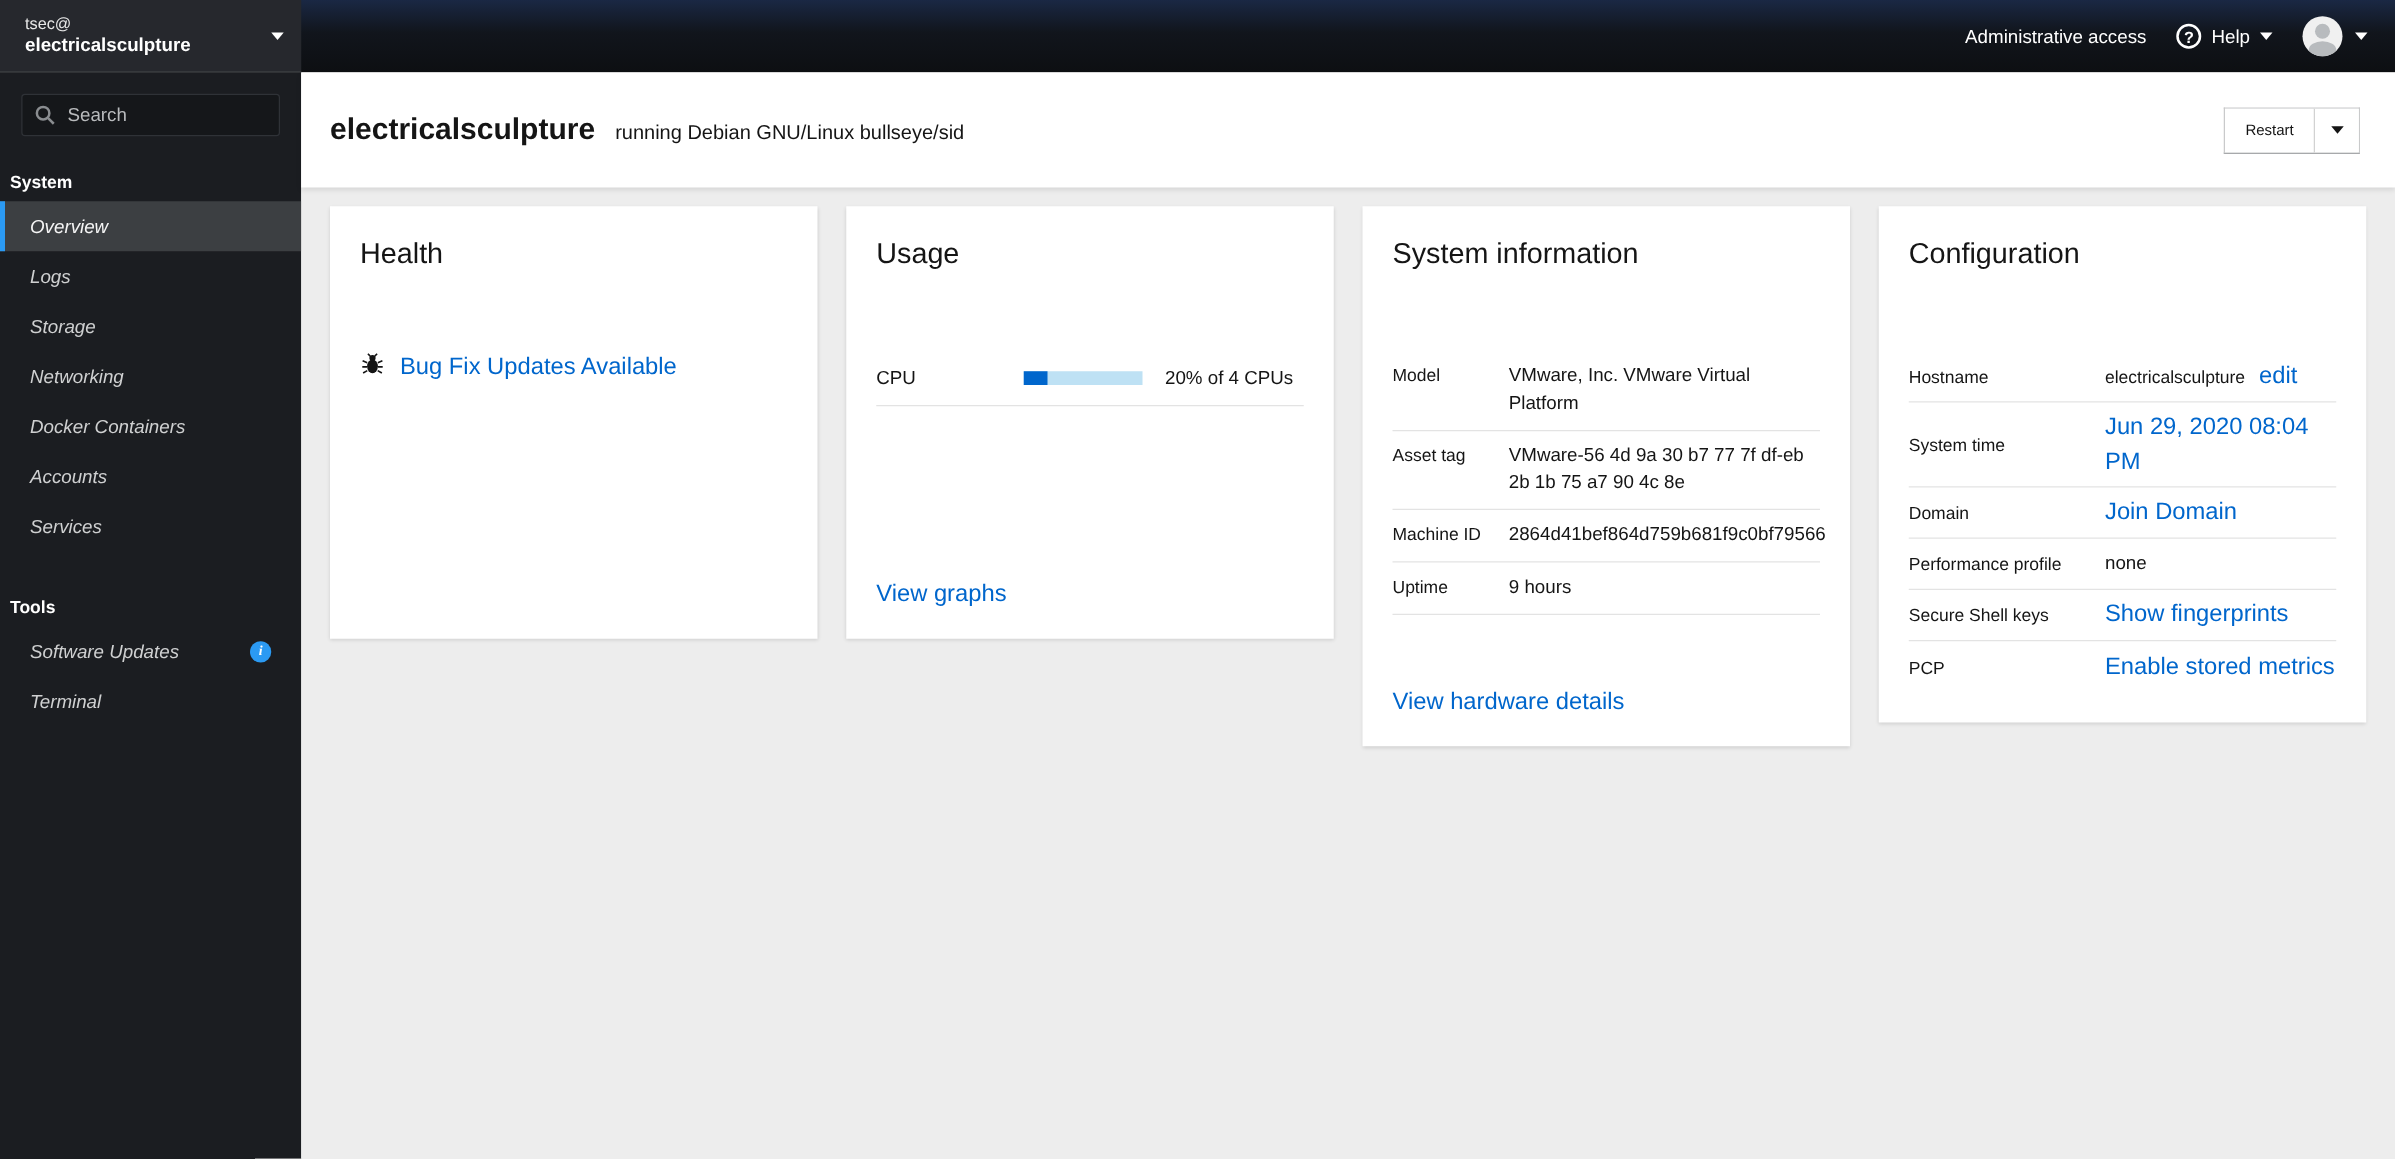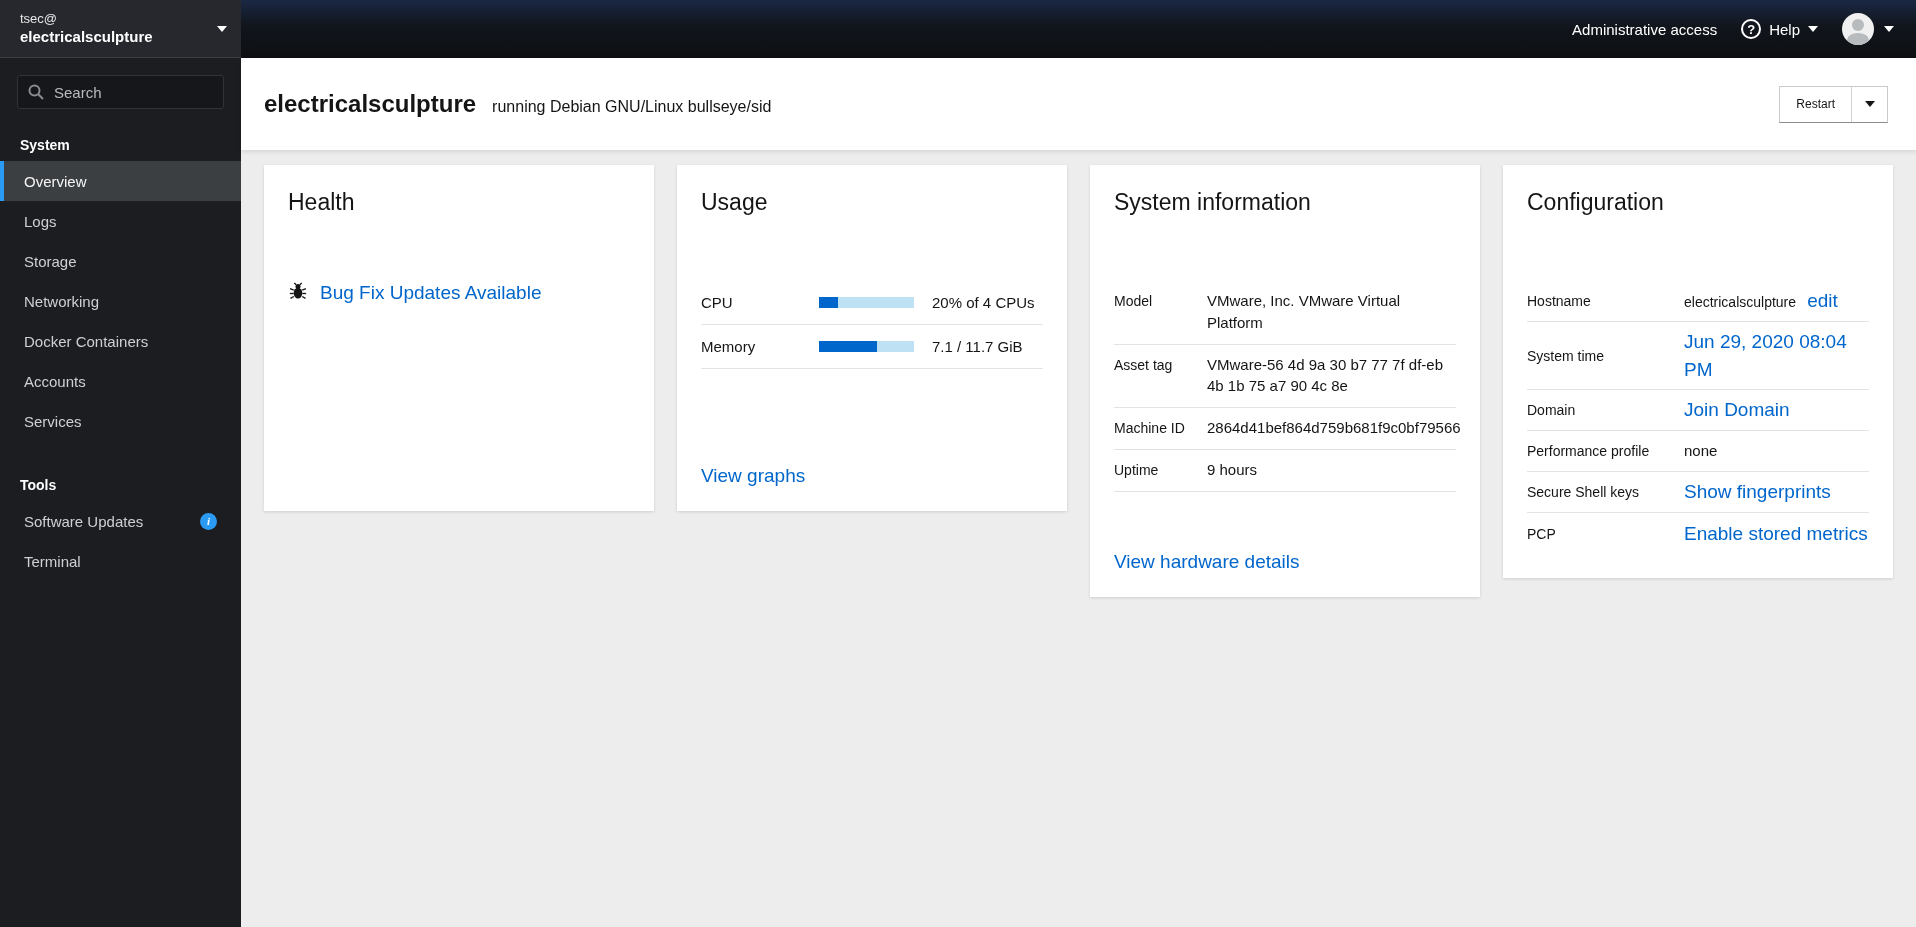--- a/index.html
+++ b/index.html
@@ -33,25 +33,25 @@
   .body-row { flex:1; display:flex; min-height:0; }
 
   
   .sidebar { width:241px; flex:0 0 241px; background:#1b1d21; display:flex; flex-direction:column; }
   .search-wrap { margin:17px 17px 4px 17px; position:relative; }
   .search-input { width:100%; height:34px; background:#15171a; border:1px solid #2f3237; border-radius:3px;
     color:#e0e0e0; font-size:15px; padding:0 14px 0 36px; outline:none; font-family:"Liberation Sans",sans-serif; }
   .search-input::placeholder { color:#b9bbbd; }
   .search-icon { position:absolute; left:11px; top:9px; }
   .nav-section { margin-top:18px; }
-  .nav-section-title { color:#ffffff; font-weight:bold; font-size:14px; padding:6px 20px 8px 20px; }
+  .nav-section-title { color:#ffffff; font-weight:bold; font-size:14px; padding:6px 20px 8px 8px; }
   .nav-item { height:40px; display:flex; align-items:center; padding:0 20px; font-size:15px; color:#cfd0d1;
     cursor:pointer; border-left:4px solid transparent; }
   .nav-item.active { background:#3c3f42; border-left:4px solid #2b9af3; color:#f5f5f5; }
-  .nav-item .nav-label { flex:1; }
+  .nav-item .nav-label { flex:1;font-style:italic; }
   .info-badge { width:17px; height:17px; border-radius:50%; background:#2b9af3; color:#ffffff;
     font-size:11px; font-weight:bold; font-style:italic; display:flex; align-items:center; justify-content:center;
     font-family:"Liberation Serif", serif; margin-right:4px; }
 
   
   .main { flex:1; display:flex; flex-direction:column; min-width:0; background:#ededed; }
   .content-header { height:92px; flex:0 0 92px; background:#ffffff; box-shadow:0 2px 4px rgba(0,0,0,0.10);
     display:flex; align-items:center; padding:0 28px 0 23px; position:relative; z-index:2; }
   .title-group { display:flex; align-items:baseline; gap:16px; }
   .page-title { font-size:24px; font-weight:bold; color:#151515; }
@@ -213,43 +213,36 @@
         <div class="card tall">
           <div class="card-title">Usage</div>
           <div class="usage-table">
             <div class="usage-row">
               <span class="usage-label">CPU</span>
               <span class="progress">
                 <span class="progress-fill" style="display: block; width: 20%;"></span>
               </span>
               <span class="usage-value">20% of 4 CPUs</span>
             </div>
-            <div class="usage-row">
-              <span class="usage-label">Memory</span>
-              <span class="progress">
-                <span class="progress-fill" style="display: block; width: 61%;"></span>
-              </span>
-              <span class="usage-value">7.1 / 11.7 GiB</span>
-            </div>
           </div>
           <div class="card-bottom-link">
             <a class="link">View graphs</a>
           </div>
         </div>
 
         <div class="card tall sysinfo">
           <div class="card-title">System information</div>
           <div>
             <div class="info-row">
               <span class="info-label">Model</span>
               <span class="info-value">VMware, Inc. VMware Virtual Platform</span>
             </div>
             <div class="info-row">
               <span class="info-label">Asset tag</span>
-              <span class="info-value">VMware-56 4d 9a 30 b7 77 7f df-eb 4b 1b 75 a7 90 4c 8e</span>
+              <span class="info-value">VMware-56 4d 9a 30 b7 77 7f df-eb 2b 1b 75 a7 90 4c 8e</span>
             </div>
             <div class="info-row">
               <span class="info-label">Machine ID</span>
               <span class="info-value">2864d41bef864d759b681f9c0bf79566</span>
             </div>
             <div class="info-row">
               <span class="info-label">Uptime</span>
               <span class="info-value">9 hours</span>
             </div>
           </div>

